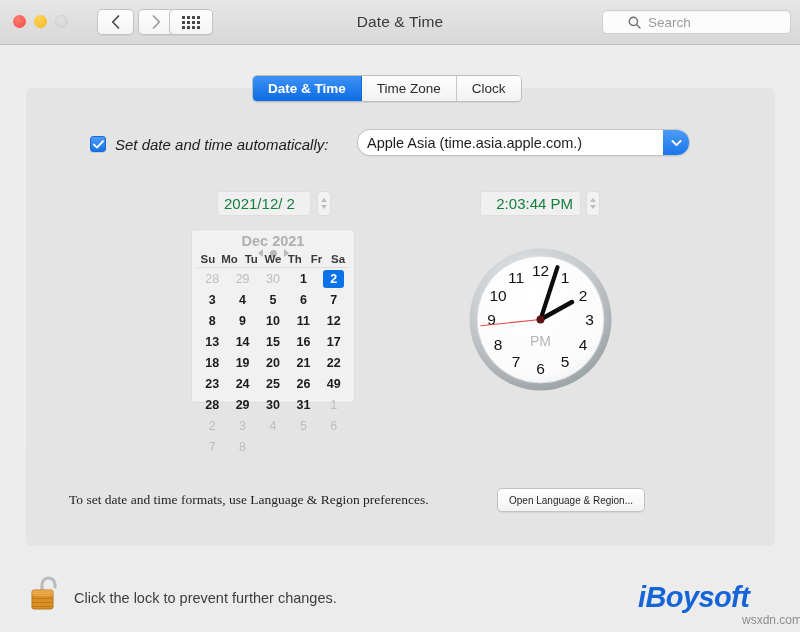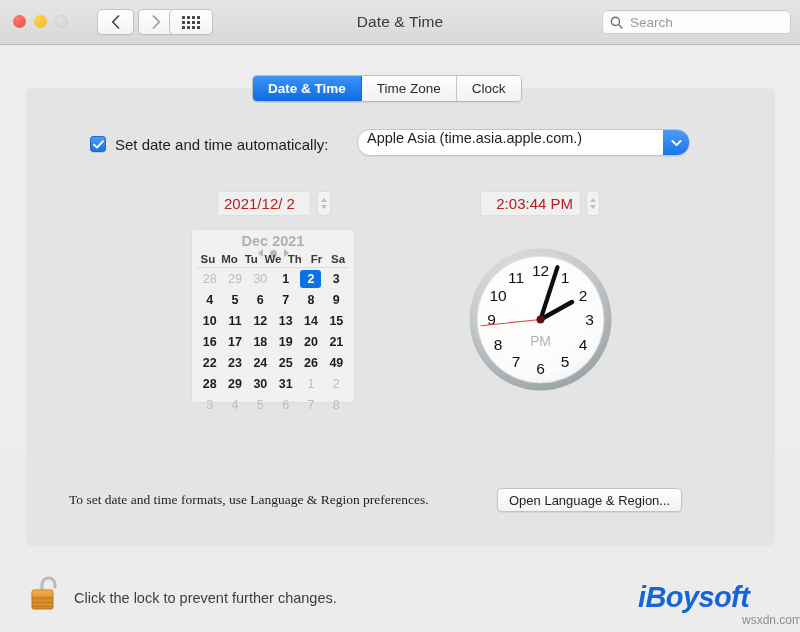--- a/index.html
+++ b/index.html
@@ -105,21 +105,21 @@
   .searchfield {
     position: absolute;
     right: 9px; top: 10px;
     width: 189px; height: 24px;
     background: #fcfcfc;
     border: 1px solid #cfcfcf;
     border-radius: 5px;
     box-sizing: border-box;
     display: flex;
     align-items: center;
-    padding-left: 7px;
+    padding-left: 25px;
     box-shadow: inset 0 1px 1px rgba(0,0,0,0.04);
   }
   .searchfield .placeholder {
     font-size: 13.5px;
     color: #9a9a9a;
     margin-left: 7px;
   }
 
   
   .panel {
@@ -180,32 +180,33 @@
     box-sizing: border-box;
     display: flex;
     align-items: center;
     justify-content: center;
     box-shadow: 0 1px 0 rgba(0,0,0,0.1);
   }
   .autolabel {
     margin-left: 9px;
     font-size: 15px;
     color: #1d1d1d;
+    font-style: italic;
   }
 
   .popup {
     position: absolute;
     left: 357px; top: 129px;
     width: 333px; height: 27px;
     background: #ffffff;
     border: 1px solid #c4c4c4;
     border-radius: 13px;
     box-sizing: border-box;
     display: flex;
-    align-items: flex-start;
+    align-items: center;
     box-shadow: 0 1px 1px rgba(0,0,0,0.06);
     overflow: hidden;
   }
   .popup .value {
     flex: 1;
     padding-left: 9px;
     font-size: 14.5px;
     color: #1d1d1d;
     white-space: nowrap;
   }
@@ -222,21 +223,21 @@
   
   .datefield, .timefield {
     position: absolute;
     height: 25px;
     background: #f0f0f0;
     border: 1px solid #dedede;
     border-radius: 3px;
     box-sizing: border-box;
     display: flex;
     align-items: center;
-    color: #b91c1c;
+    color: #15803d;
     font-size: 15px;
   }
   .datefield { left: 217px; top: 191px; width: 94px; justify-content: flex-start; padding-left: 6px; }
   .timefield { left: 480px; top: 191px; width: 101px; justify-content: flex-end; padding-right: 7px; align-items: center; }
 
   .stepper {
     position: absolute;
     width: 14px; height: 25px;
     border: 1px solid #dcdcdc;
     border-radius: 4px;
@@ -311,21 +312,21 @@
     grid-template-columns: repeat(7, 1fr);
     font-size: 11.5px;
     font-weight: bold;
     color: #3a3a3a;
     text-align: center;
     padding-bottom: 2px;
     border-bottom: 1px solid #dddddd;
   }
   .cal-grid {
     display: grid;
-    grid-template-columns: repeat(6, 1fr);
+    grid-template-columns: repeat(5, 1fr);
     grid-auto-rows: 21px;
     font-size: 12.5px;
     font-weight: bold;
     color: #1c1c1c;
   }
   .cal-cell {
     display: flex;
     align-items: center;
     justify-content: center;
   }
@@ -359,21 +360,21 @@
     position: absolute;
     left: 497px; top: 488px;
     height: 24px;
     padding: 0 11px;
     display: flex;
     align-items: center;
     background: linear-gradient(to bottom, #fefefe, #f3f3f3);
     border: 1px solid #c2c2c2;
     border-radius: 5px;
     box-sizing: border-box;
-    font-size: 13px;
+    font-size: 10px;
     color: #1f1f1f;
     box-shadow: 0 1px 1px rgba(0,0,0,0.07);
   }
 
   
   .lockicon {
     position: absolute;
     left: 30px; top: 573px;
     width: 34px; height: 40px;
   }

